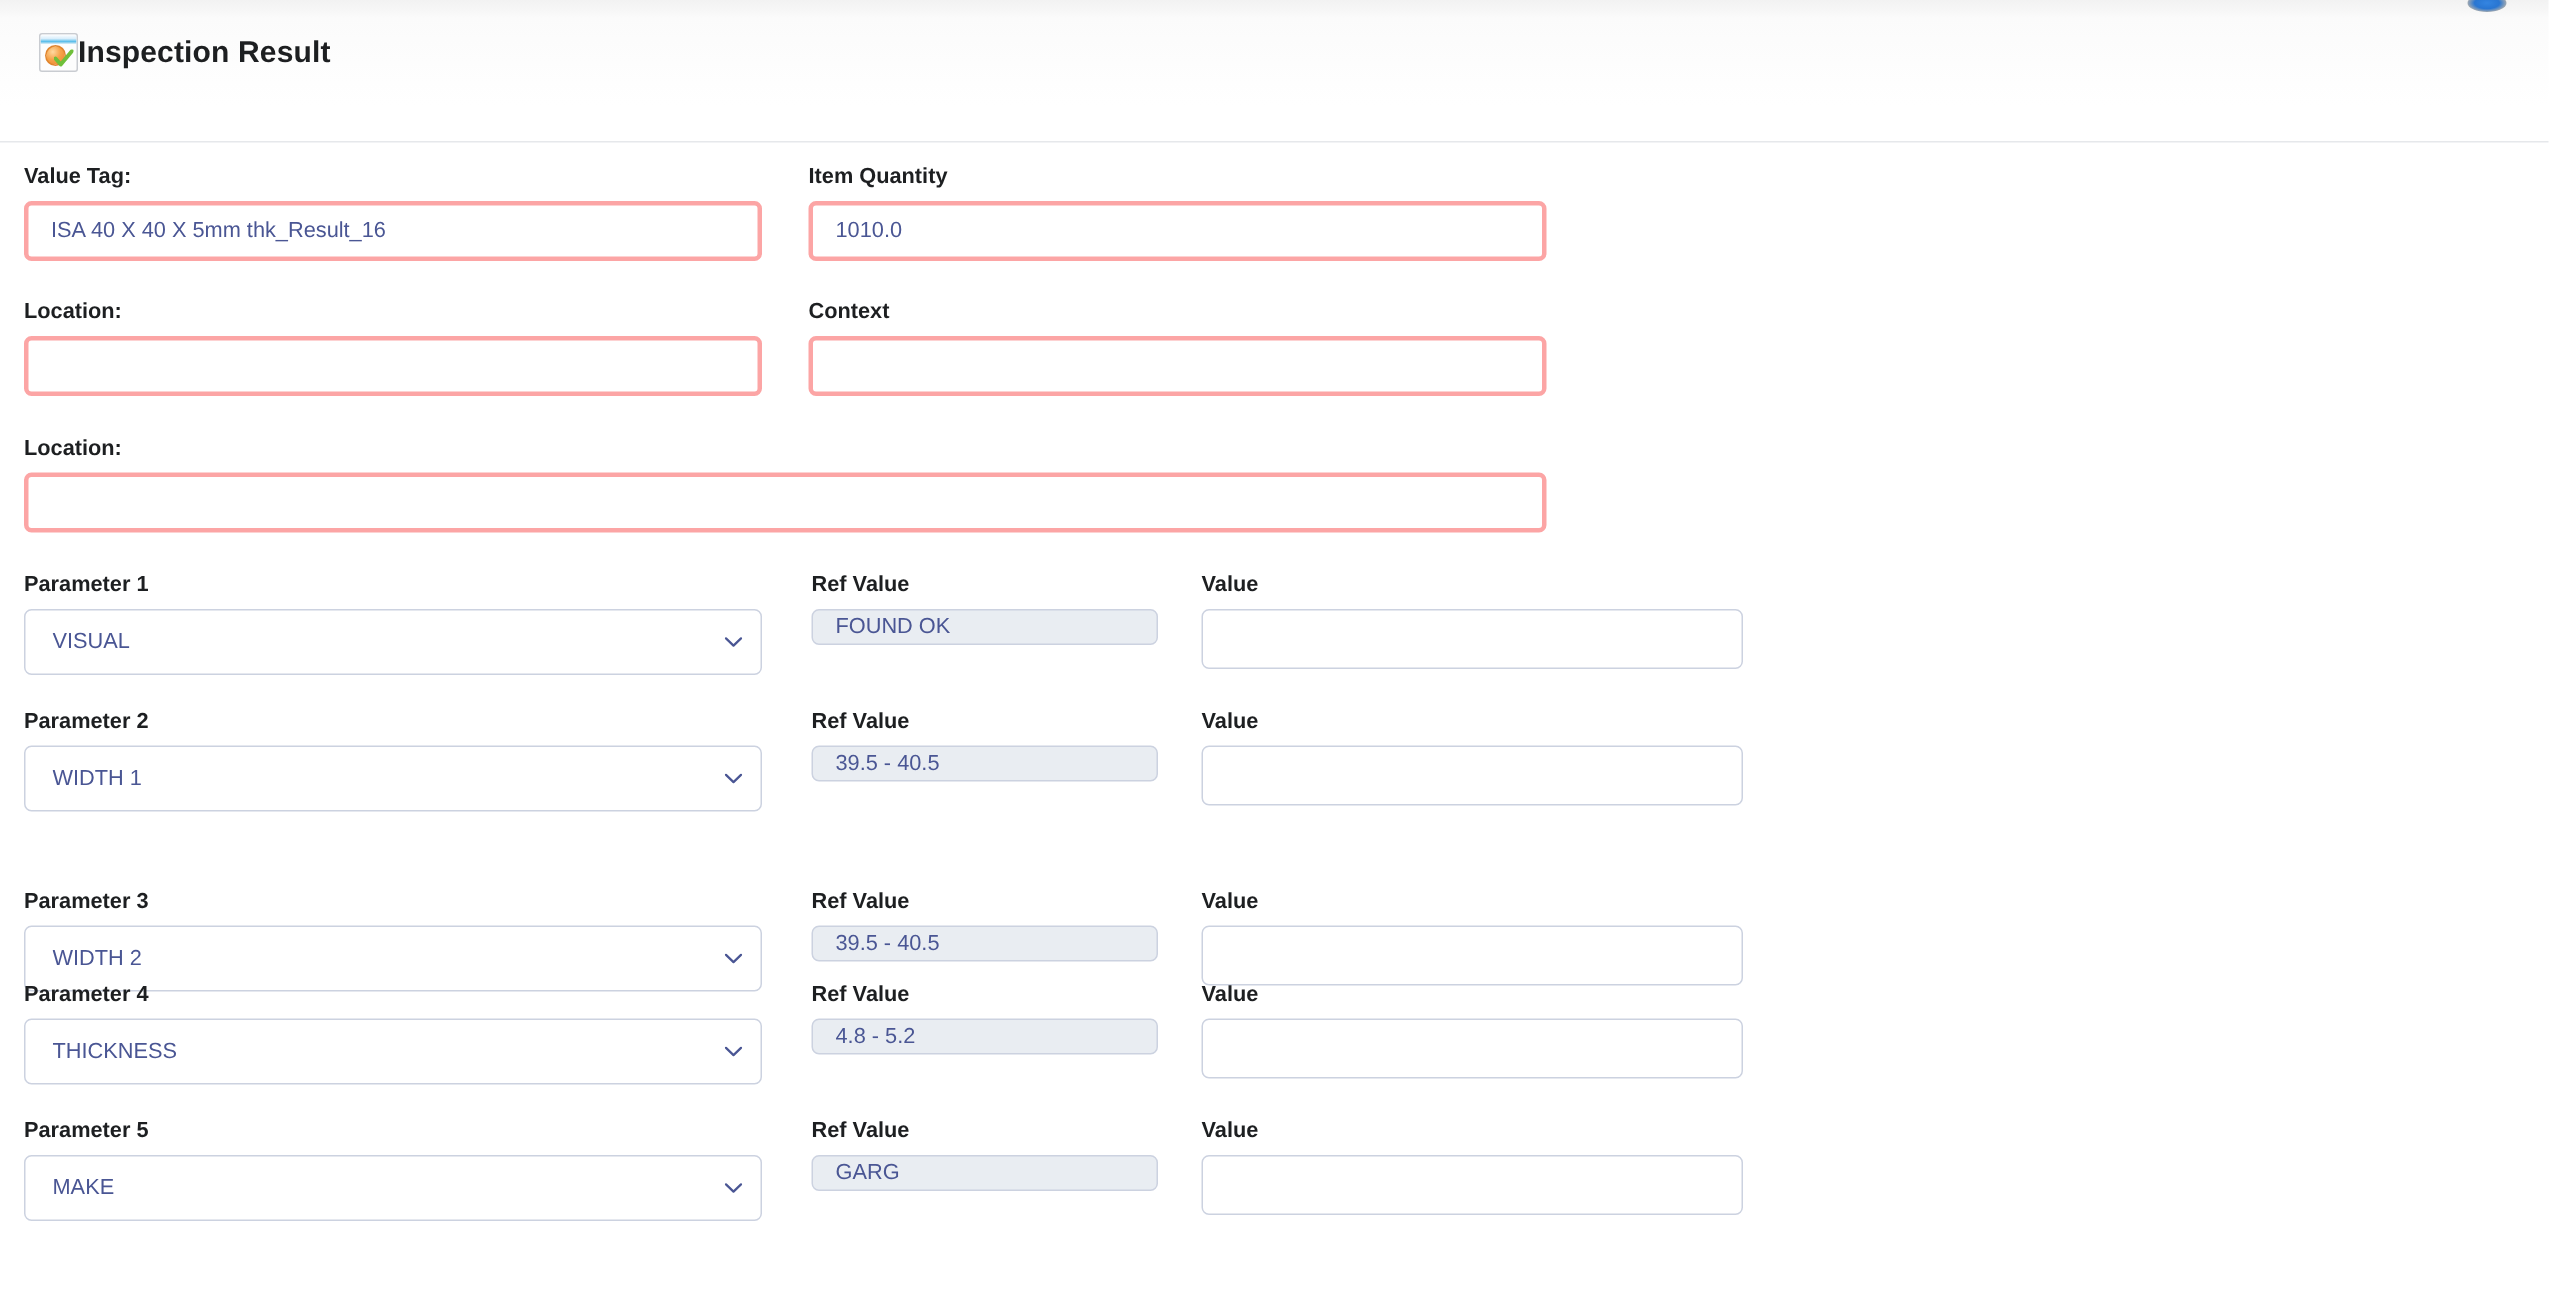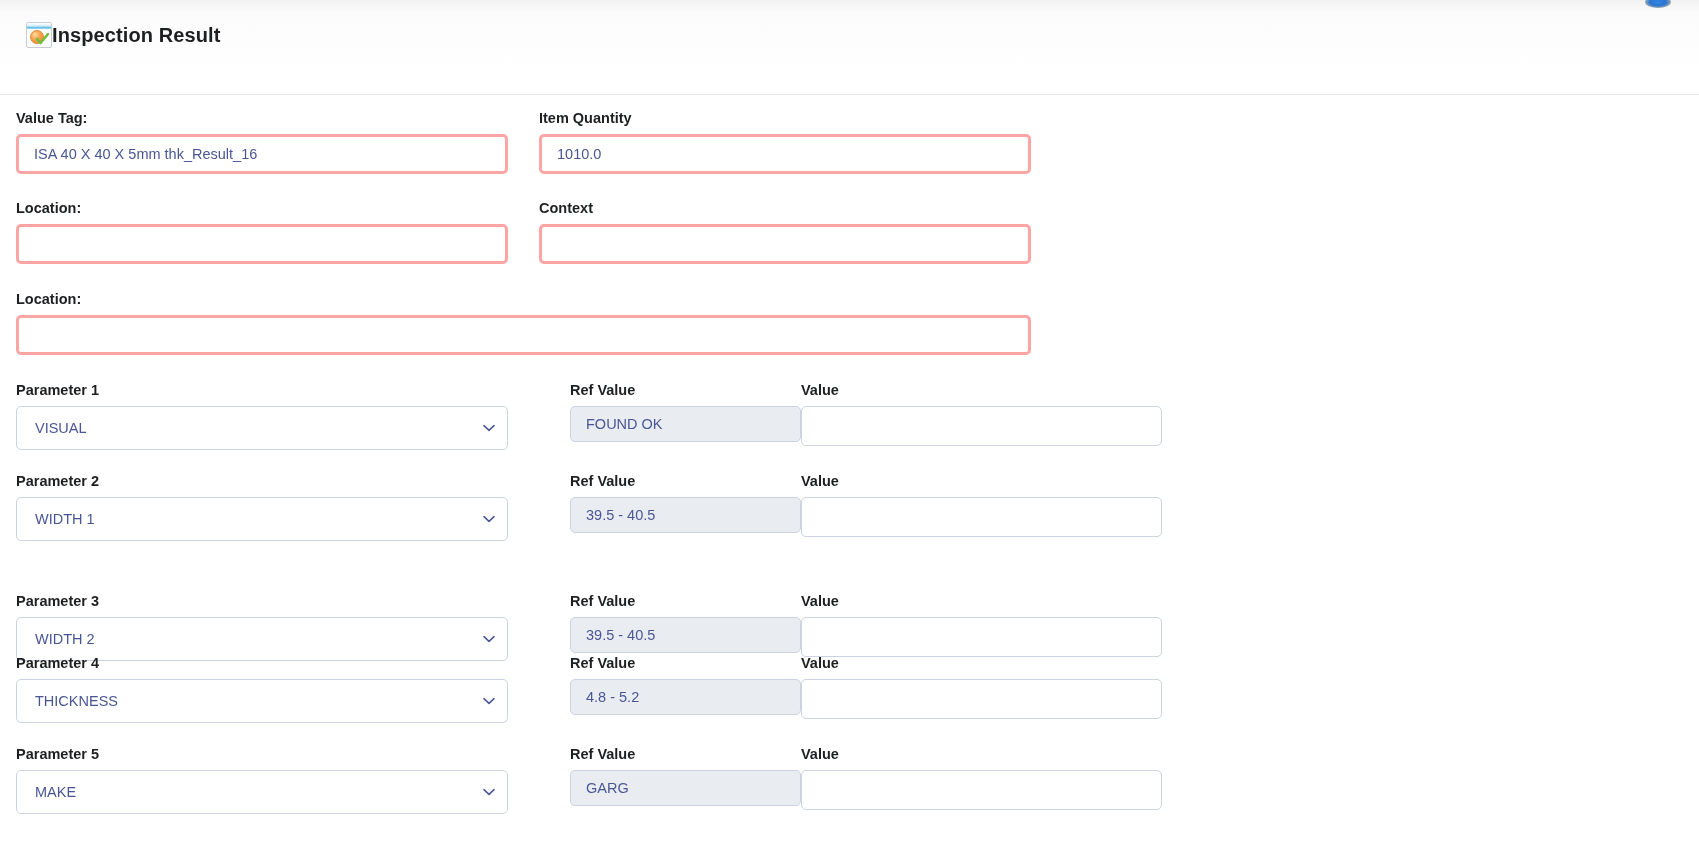--- a/index.html
+++ b/index.html
@@ -105,21 +105,21 @@
     padding: 0 15px;
     font-family: "Liberation Sans", sans-serif;
     font-size: 14.5px;
     color: #4a5694;
     outline: none;
   }
   .txt-input::placeholder { color: #6b77ad; opacity: 1; }
 
   .ro-input {
     width: 100%;
-    height: 36px;
+    height: 24px;
     border: 1px solid #ccd2e0;
     border-radius: 5px;
     background: #e9edf2;
     padding: 0 15px;
     font-family: "Liberation Sans", sans-serif;
     font-size: 14.5px;
     color: #4a5694;
     outline: none;
   }
 
@@ -147,21 +147,21 @@
   }
 
   
   .row { position: absolute; left: 0; width: 1699px; }
 
   .col-a { position: absolute; left: 16px;  width: 492px; }
   .col-b { position: absolute; left: 539px; width: 492px; }
   .col-wide { position: absolute; left: 16px; width: 1015px; }
 
   .p-name { position: absolute; left: 16px;  width: 492px; }
-  .p-ref  { position: absolute; left: 570px; width: 231px; }
+  .p-ref  { position: absolute; left: 541px; width: 231px; }
   .p-val  { position: absolute; left: 801px; width: 361px; }
 
   .pv-input {
     width: 100%;
     height: 40px;
     border: 1px solid #ccd2e0;
     border-radius: 5px;
     background: #ffffff;
     padding: 0 15px;
     font-family: "Liberation Sans", sans-serif;

